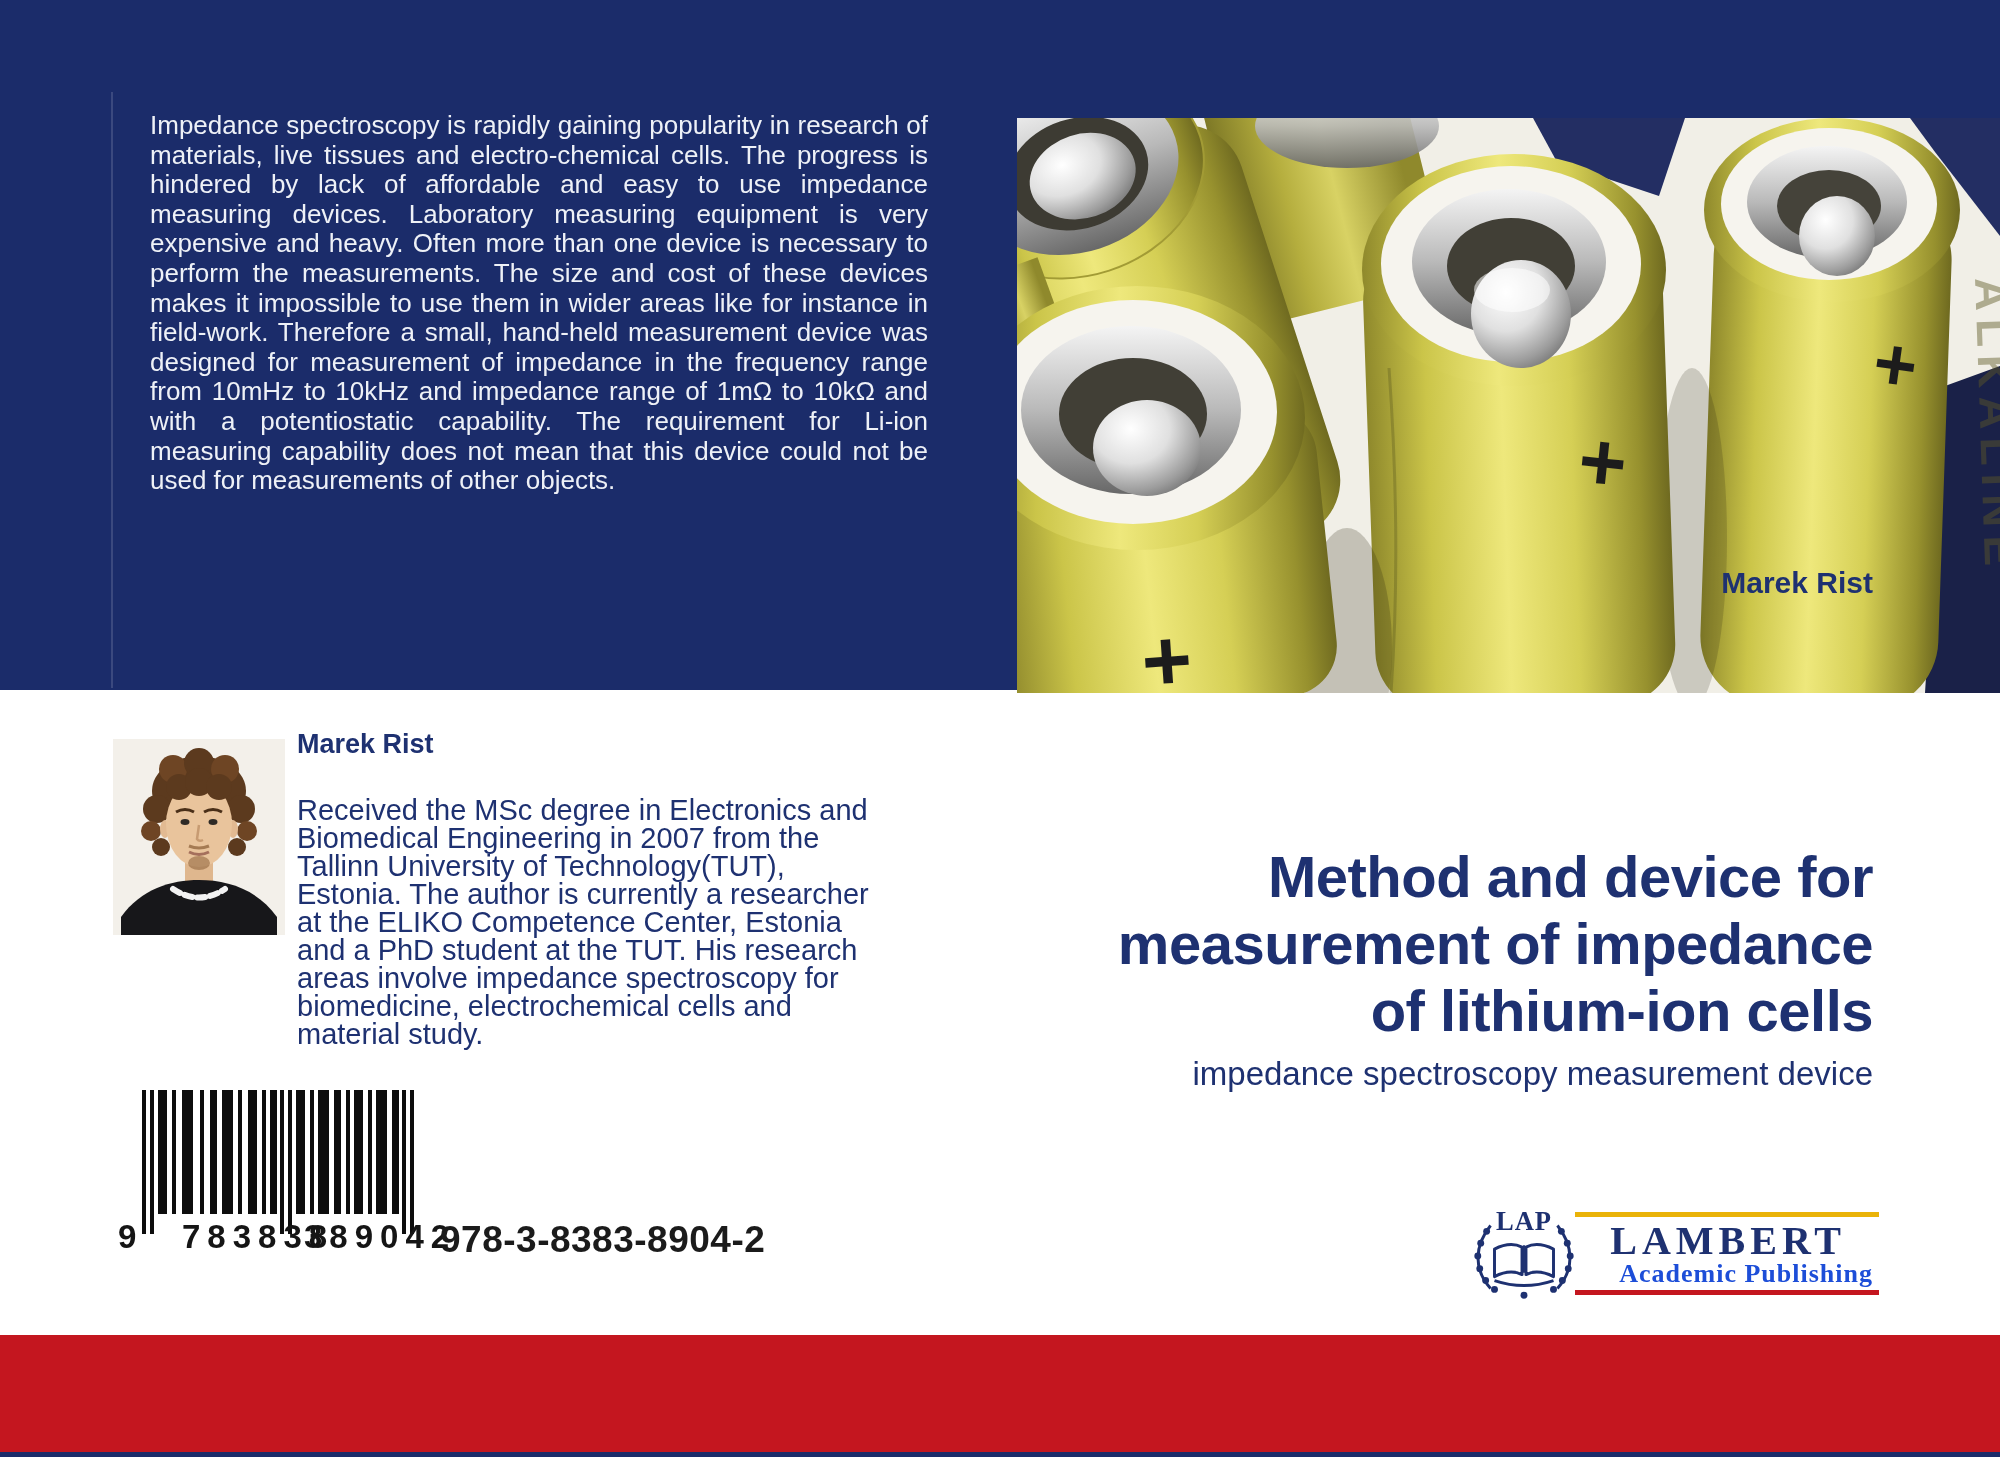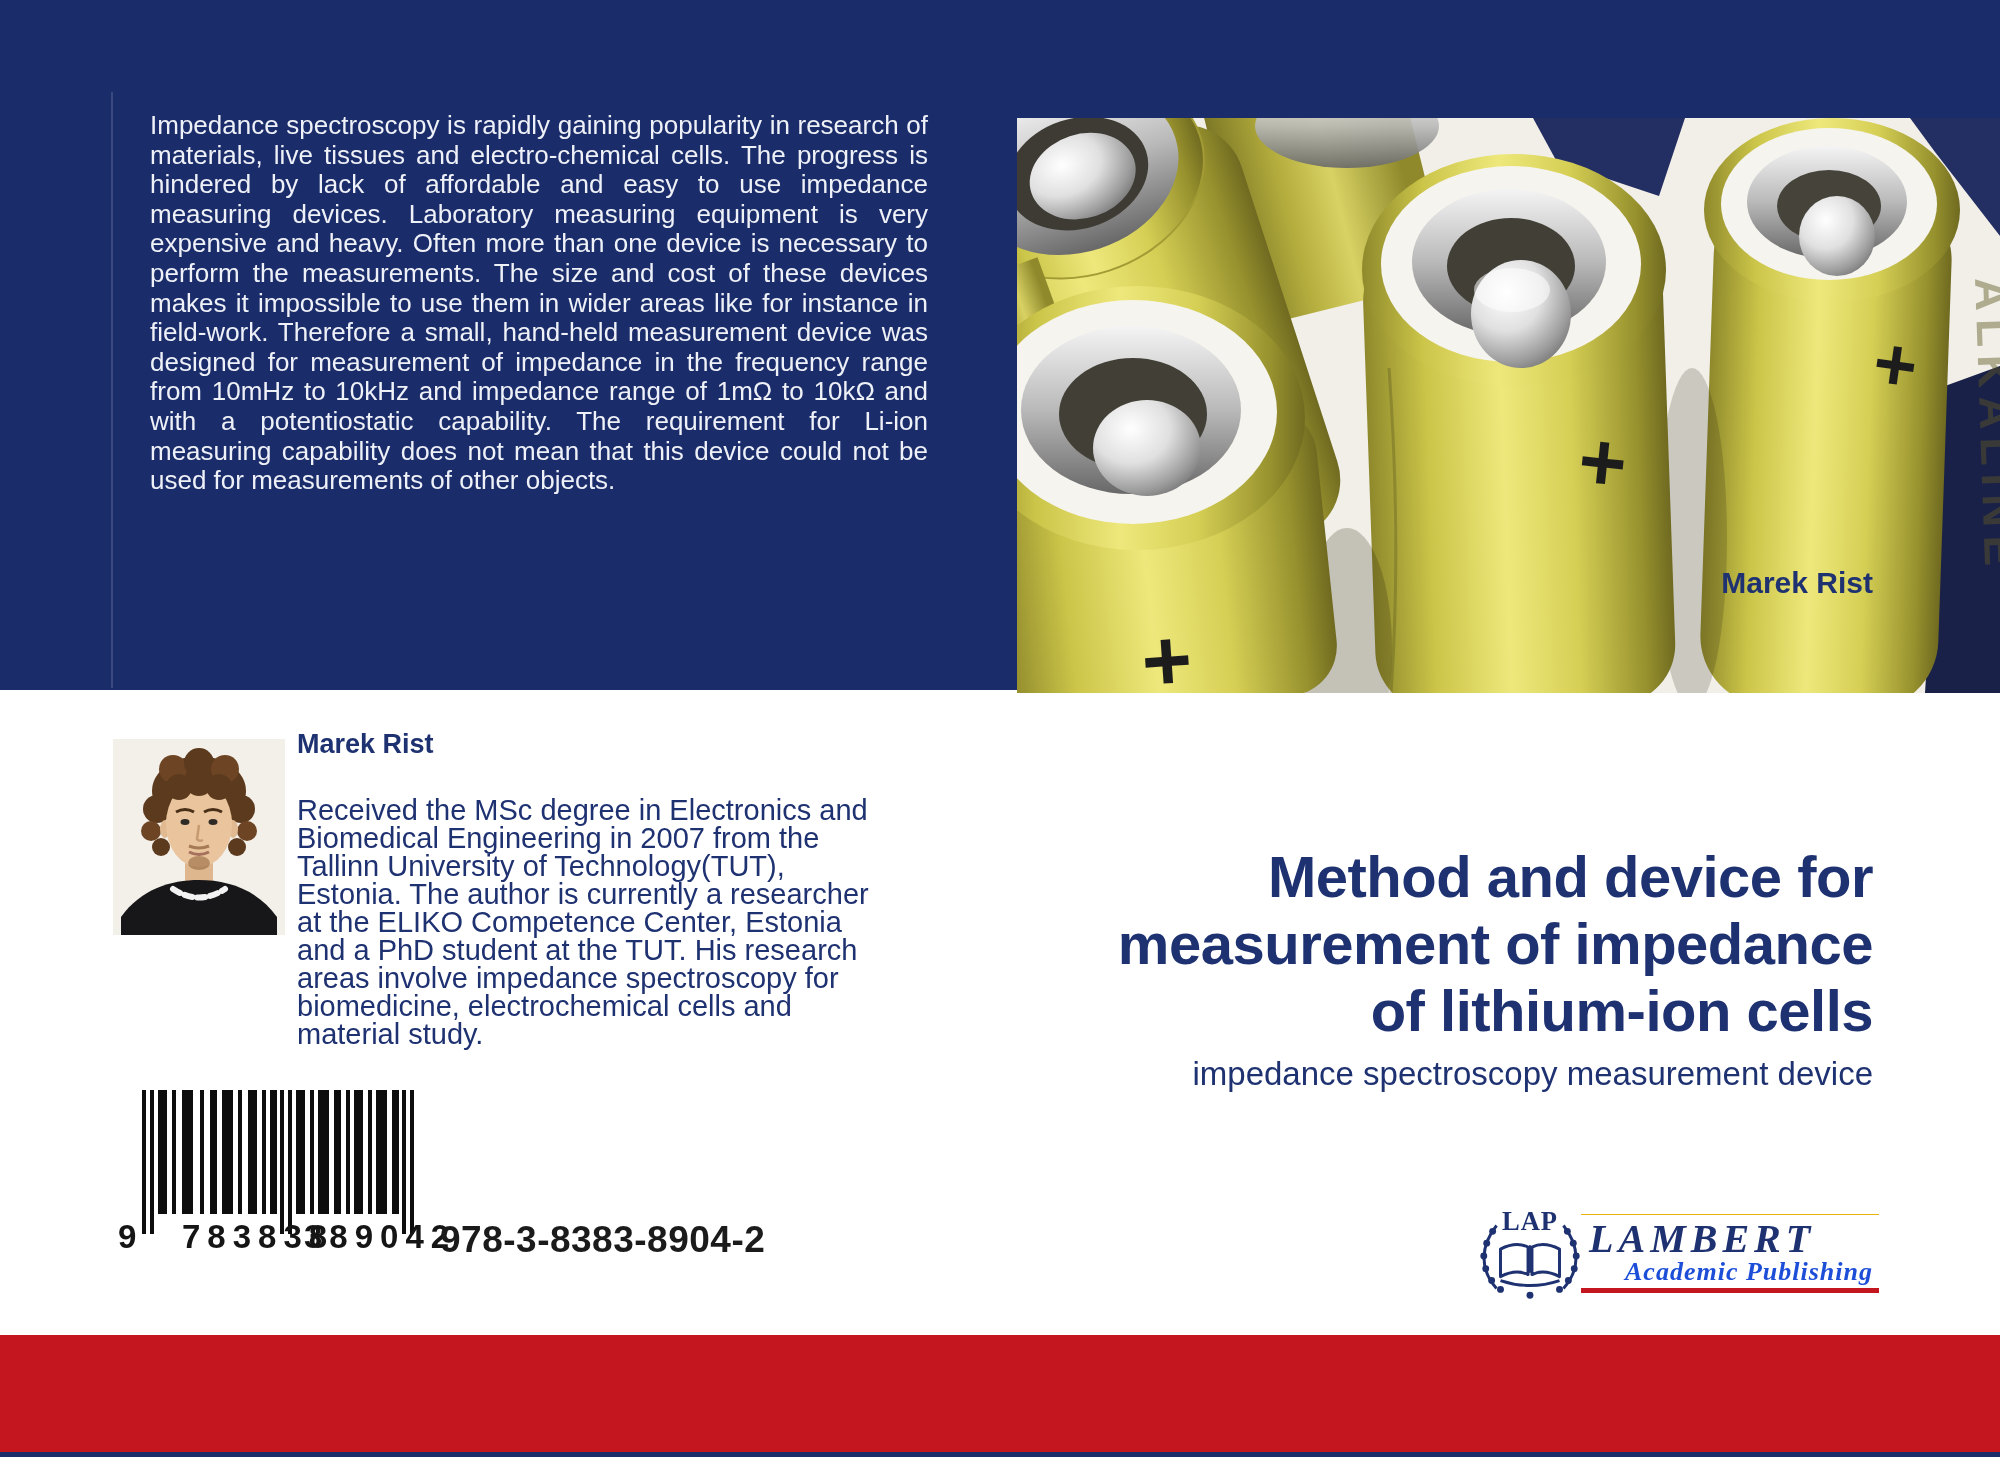--- a/index.html
+++ b/index.html
@@ -33,22 +33,22 @@
                   font-size:33px;font-weight:600;}
   .bd{position:absolute;top:0;letter-spacing:7px;}
   .bd-lead{left:0;}
   .bd-g1{left:64px;}
   .bd-g2{left:186px;}
   .isbn-text{position:absolute;left:440px;top:1219px;font-size:37px;font-weight:700;
              color:#1b1b1b;letter-spacing:0.5px;}
   
   .publisher-logo{position:absolute;right:121px;top:1203px;display:flex;align-items:center;}
   .lap-emblem{width:118px;height:100px;margin-right:-8px;position:relative;z-index:2;}
-  .pub-text{border-top:1px solid #eab308;border-bottom:5px solid #c4161f;
-            padding:3px 6px 4px 8px;text-align:left;font-style:italic;}
+  .pub-text{border-top:5px solid #eab308;border-bottom:5px solid #c4161f;
+            padding:3px 6px 4px 8px;text-align:center;}
   .pub-name{font-family:"Liberation Serif", serif;font-weight:700;font-size:40px;line-height:42px;
             letter-spacing:5px;color:#1e3171;white-space:nowrap;}
   .pub-tagline{font-family:"Liberation Serif", serif;font-weight:700;font-size:26px;line-height:24px;
             letter-spacing:1px;color:#1d4ed8;white-space:nowrap;margin-left:36px;}
   
   .red-band{position:absolute;left:0;top:1335px;width:2000px;height:117px;background:#c4161f;}
   .bottom-stripe{position:absolute;left:0;bottom:0;width:2000px;height:5px;background:#1b2c6a;}
 </style>
 </head>
 <body>

